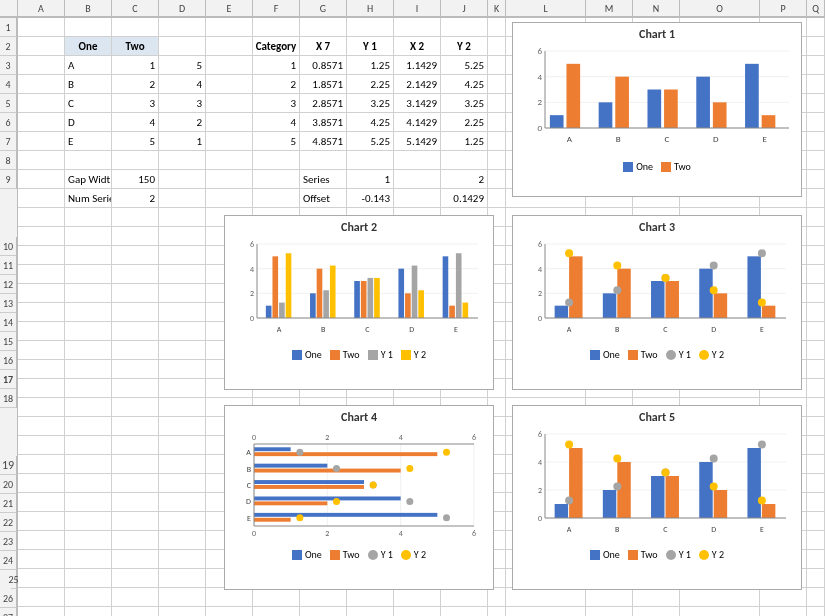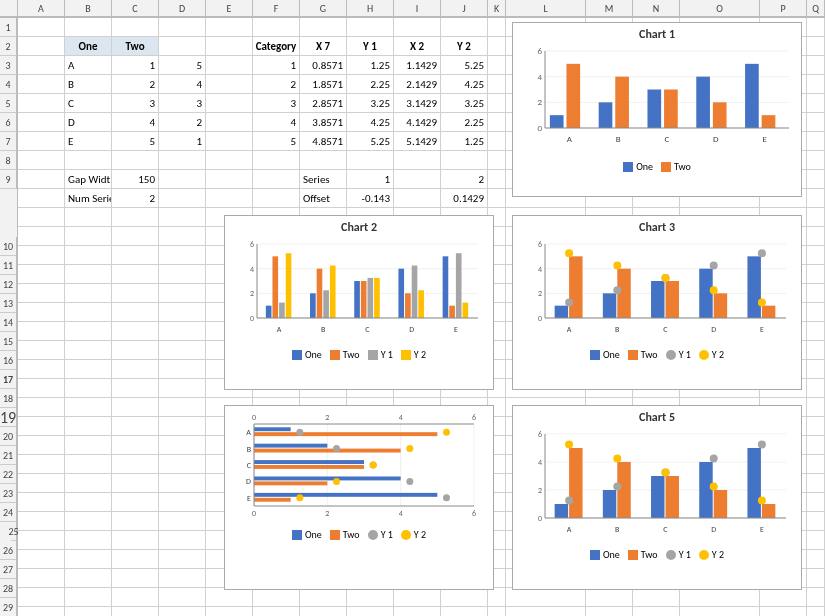--- a/index.html
+++ b/index.html
@@ -162,21 +162,21 @@
       <div class="row-header-cell" style="height: 19px; font-size: 10px;">9</div>
       <div class="row-header-cell" style="height: 19px; font-size: 10px; margin-top: 48px;">10</div>
       <div class="row-header-cell" style="height: 19px; font-size: 10px;">11</div>
       <div class="row-header-cell" style="height: 19px; font-size: 10px;">12</div>
       <div class="row-header-cell" style="height: 19px; font-size: 10px;">13</div>
       <div class="row-header-cell" style="height: 19px; font-size: 10px;">14</div>
       <div class="row-header-cell" style="height: 19px; font-size: 10px;">15</div>
       <div class="row-header-cell" style="height: 19px; font-size: 10px;">16</div>
       <div class="row-header-cell" style="height: 19px; font-size: 10px; font-weight: bold;">17</div>
       <div class="row-header-cell" style="height: 19px; font-size: 10px;">18</div>
-      <div class="row-header-cell" style="height: 19px; font-size: 16px;">19</div>
+      <div class="row-header-cell" style="height: 19px; font-size: 12px; margin-top: 48px;">19</div>
       <div class="row-header-cell" style="height: 19px; font-size: 10px;">20</div>
       <div class="row-header-cell" style="height: 19px; font-size: 10px;">21</div>
       <div class="row-header-cell" style="height: 19px; font-size: 10px;">22</div>
       <div class="row-header-cell" style="height: 19px; font-size: 10px;">23</div>
       <div class="row-header-cell" style="height: 19px; font-size: 10px;">24</div>
       <div class="row-header-cell" style="height: 19px; font-size: 10px; margin-left: 11px;">25</div>
       <div class="row-header-cell" style="height: 19px; font-size: 10px;">26</div>
       <div class="row-header-cell" style="height: 19px; font-size: 10px;">27</div>
       <div class="row-header-cell" style="height: 19px; font-size: 10px;">28</div>
       <div class="row-header-cell" style="height: 19px; font-size: 10px;">29</div>
@@ -883,20 +883,21 @@
             <span class="legend-circle" style="background: rgb(165, 165, 165);"></span>
             <span>Y 1</span>
           </div>
           <div class="legend-item">
             <span class="legend-circle" style="background: rgb(255, 192, 0);"></span>
             <span>Y 2</span>
           </div>
         </div>
       </div>
       <div class="chart-box" style="left: 224px; top: 405px; width: 270px; height: 185px;">
+        <div class="chart-title">Chart 4</div>
         <svg width="260" height="120" style="display: block; margin: 0px auto;">
           <text x="25" y="14" text-anchor="middle" font-size="8" fill="#666">0</text>
           <line x1="25" x2="25" y1="18" y2="100" stroke="#e0e0e0" stroke-width="0.5"></line>
           <text x="98.33333333333333" y="14" text-anchor="middle" font-size="8" fill="#666">2</text>
           <line x1="98.33333333333333" x2="98.33333333333333" y1="18" y2="100" stroke="#e0e0e0" stroke-width="0.5"></line>
           <text x="171.66666666666666" y="14" text-anchor="middle" font-size="8" fill="#666">4</text>
           <line x1="171.66666666666666" x2="171.66666666666666" y1="18" y2="100" stroke="#e0e0e0" stroke-width="0.5"></line>
           <text x="245" y="14" text-anchor="middle" font-size="8" fill="#666">6</text>
           <line x1="245" x2="245" y1="18" y2="100" stroke="#e0e0e0" stroke-width="0.5"></line>
           <rect x="25" y="21.28" width="36.666666666666664" height="3.919999999999999" fill="#4472c4"></rect>

